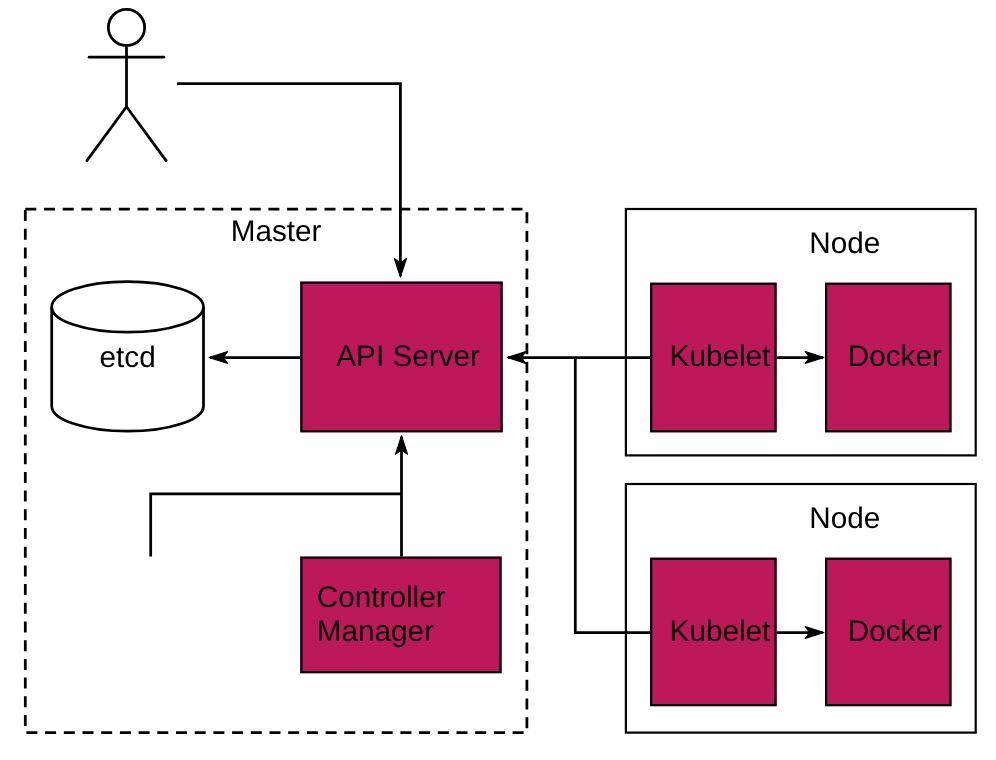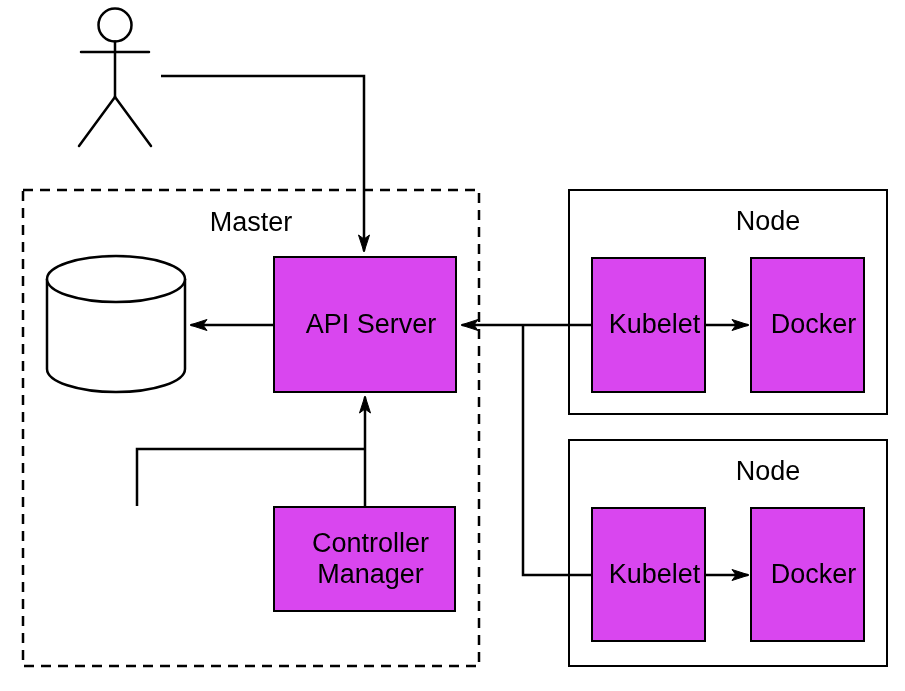--- a/index.html
+++ b/index.html
@@ -12,26 +12,25 @@
     color: #000000;
     overflow: hidden;
   }
   .layer { position: absolute; left: 0; top: 0; width: 905px; height: 691px; }
   .svg-under { z-index: 1; }
   .div-layer  { z-index: 2; pointer-events: none; }
   .svg-over  { z-index: 3; pointer-events: none; }
   .box {
     position: absolute;
     box-sizing: border-box;
-    background: #d946ef;
+    background: #be185d;
     border: 2.5px solid #000000;
     display: flex;
     align-items: center;
     justify-content: center;
-    text-align: center;
     font-size: 27px;
     line-height: 1.15;
     padding-left: 12px;
   }
   .group-box {
     position: absolute;
     box-sizing: border-box;
     background: transparent;
     border: 2.5px solid #000000;
   }
@@ -67,22 +66,23 @@
     <g>
       <path d="M 47 279 L 47 369 A 69 23 0 0 0 185 369 L 185 279" fill="#ffffff" stroke="#000000" stroke-width="2.5"></path>
       <ellipse cx="116" cy="279" rx="69" ry="23" fill="#ffffff" stroke="#000000" stroke-width="2.5"></ellipse>
     </g>
 
     <rect x="23" y="190" width="456" height="476" fill="none" stroke="#000000" stroke-width="2.5" stroke-dasharray="10 7"></rect>
   </svg>
 
   <div class="layer div-layer">
 
-    <div class="free-label" style="left:23px; top:208px; width:456px;">Master</div>
+    <div class="free-label" style="left:23px; top:196px; width:456px;">Master</div>
 
+    <div class="free-label" style="left:47px; top:311px; width:138px;">etcd</div>
 
     <div class="box" style="left:273px; top:256px; width:184px; height:137px;">
       <span>API Server</span>
     </div>
 
 
     <div class="box" style="left:273px; top:506px; width:183px; height:106px;">
       <span class="cm-label">Controller Manager</span>
     </div>
 

